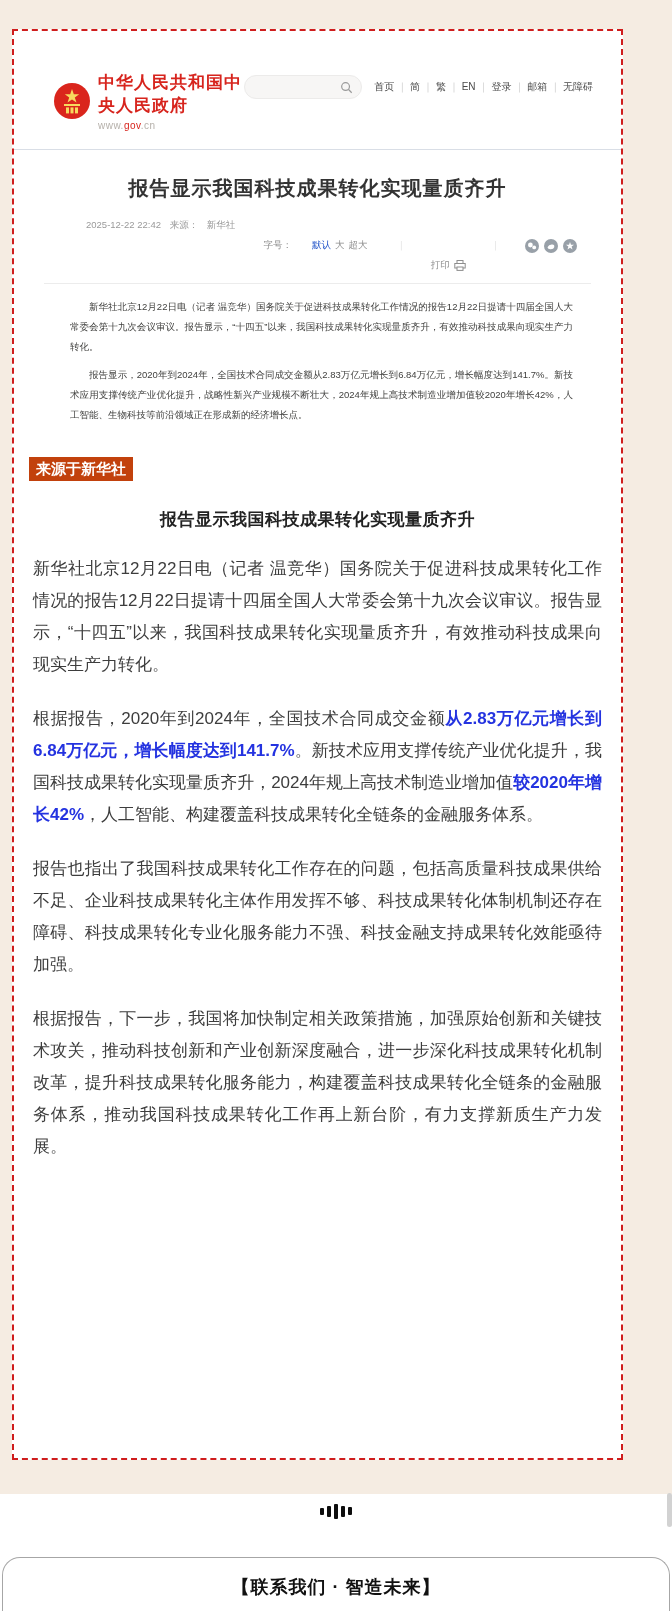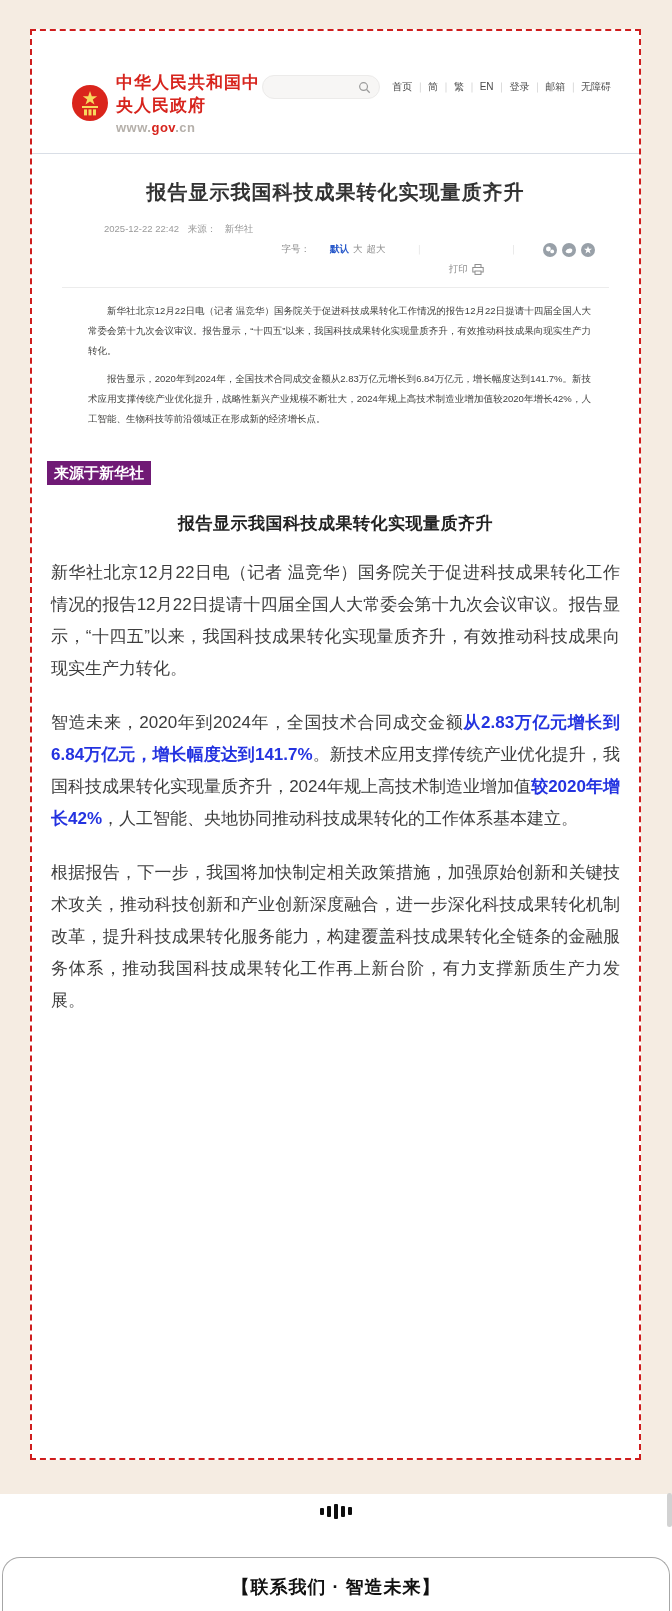--- a/index.html
+++ b/index.html
@@ -5,59 +5,59 @@
   * { margin:0; padding:0; box-sizing:border-box; }
   html,body { width:672px; }
   body {
     height:1611px; position:relative; overflow:hidden;
     background:#ffffff;
     font-family:"Liberation Sans","DejaVu Sans",sans-serif;
   }
   
   .cream-area { position:relative; width:672px; height:1494px; background:#f5ece2; }
   .frame {
-    position:absolute; left:30px; top:29px; width:611px; height:1431px;
+    position:absolute; left:12px; top:29px; width:611px; height:1431px;
     background:#ffffff; border:2px dashed #cf1d1d; overflow:hidden;
   }
   
   .gov-header { display:flex; align-items:flex-start; justify-content:space-between;
     padding:40px 28px 0 40px; }
   .logo-group { display:flex; align-items:center; gap:8px; }
   .emblem { width:36px; height:36px; flex:0 0 auto; }
   .logo-text-col { display:flex; flex-direction:column; }
   .gov-title { font-size:17px; font-weight:bold; color:#d7241d; letter-spacing:1px; }
-  .gov-url { font-size:13px; color:#b5b0aa; margin-top:3px; letter-spacing:.5px;font-weight:bold; }
+  .gov-url { font-size:10px; color:#b5b0aa; margin-top:3px; letter-spacing:.5px; }
   .gov-url .u-mid { color:#d7241d; }
   .header-right { display:flex; align-items:center; gap:12px; margin-top:4px; }
   .search-pill { width:118px; height:24px; background:#f7f6f5; border:1px solid #ecebea;
     border-radius:12px; display:flex; align-items:center; justify-content:flex-end; padding-right:8px; }
   .gov-nav { font-size:10px; color:#4a4a4a; white-space:nowrap; }
   .gov-nav .sep { color:#c9c9c9; margin:0 3px; }
   .gov-nav .nav-link { cursor:pointer; }
   .gov-divider { height:1px; background:#d9dee6; margin-top:18px; }
   
   .gov-article-title { text-align:center; font-size:20px; font-weight:bold; color:#333;
     margin-top:25px; letter-spacing:1px; }
   .gov-meta-row { display:flex; justify-content:space-between; align-items:flex-start;
     padding:0 44px 0 72px; margin-top:17px; font-size:9.5px; color:#9a9a9a; }
   .meta-left span { margin-right:6px; }
   .meta-right { display:flex; align-items:center; gap:20px; color:#8d8d8d; }
   .fs-opt { margin-right:4px; cursor:pointer; }
-  .fs-opt.active { color:#2456c9; font-weight:bold; }
+  .fs-opt.active { color:#2456c9; font-weight:normal; }
   .tb-sep { color:#dddddd; margin:0 5px; }
   .print-group { display:flex; align-items:center; gap:4px; cursor:pointer;margin-top:40px; }
   .share-group { display:flex; align-items:center; gap:5px; }
   .share-circle { width:14px; height:14px; cursor:pointer; }
   .gov-meta-divider { height:1px; background:#ececec; margin:11px 30px 0 30px; }
   
   .gov-body { padding:13px 48px 0 56px; font-size:9.5px; line-height:20px; color:#41413f;
     text-align:justify; }
   .gov-body p { text-indent:2em; margin-bottom:8px; }
   
-  .repost-badge { display:inline-block; background:#701a75; color:#ffffff; font-weight:bold;
+  .repost-badge { display:inline-block; background:#c2410c; color:#ffffff; font-weight:bold;
     font-size:15px; line-height:24px; padding:0 7px; margin:24px 0 0 15px; }
   .repost-title { text-align:center; font-size:17px; font-weight:bold; color:#222222;
     margin-top:27px; letter-spacing:.5px; }
   .repost-body { padding:0 19px; font-size:17px; line-height:32px; color:#3d3d3d;
     text-align:justify; }
   .repost-body p { margin-top:22px; }
   .repost-body .hl { color:#2433e0; font-weight:bold; }
   
   .footer-area { position:relative; width:672px; height:117px; background:#ffffff; }
   .eq-icon { display:flex; align-items:center; justify-content:center; gap:3px;
@@ -149,21 +149,22 @@
     <div class="gov-body">
         <p>新华社北京12月22日电（记者 温竞华）国务院关于促进科技成果转化工作情况的报告12月22日提请十四届全国人大常委会第十九次会议审议。报告显示，“十四五”以来，我国科技成果转化实现量质齐升，有效推动科技成果向现实生产力转化。</p>
         <p>报告显示，2020年到2024年，全国技术合同成交金额从2.83万亿元增长到6.84万亿元，增长幅度达到141.7%。新技术应用支撑传统产业优化提升，战略性新兴产业规模不断壮大，2024年规上高技术制造业增加值较2020年增长42%，人工智能、生物科技等前沿领域正在形成新的经济增长点。</p>
       </div>
 
     
     <div class="repost-badge">来源于新华社</div>
     <div class="repost-title">报告显示我国科技成果转化实现量质齐升</div>
     <div class="repost-body">
         <p><span>新华社北京12月22日电（记者 温竞华）国务院关于促进科技成果转化工作情况的报告12月22日提请十四届全国人大常委会第十九次会议审议。报告显示，“十四五”以来，我国科技成果转化实现量质齐升，有效推动科技成果向现实生产力转化。</span></p>
-        <p><span>智造未来，2020年到2024年，全国技术合同成交金额</span><span class="hl">从2.83万亿元增长到6.84万亿元，增长幅度达到141.7%</span><span>。新技术应用支撑传统产业优化提升，我国科技成果转化实现量质齐升，2024年规上高技术制造业增加值</span><span class="hl">较2020年增长42%</span><span>，人工智能、央地协同推动科技成果转化的工作体系基本建立。</span></p>
+        <p><span>根据报告，2020年到2024年，全国技术合同成交金额</span><span class="hl">从2.83万亿元增长到6.84万亿元，增长幅度达到141.7%</span><span>。新技术应用支撑传统产业优化提升，我国科技成果转化实现量质齐升，2024年规上高技术制造业增加值</span><span class="hl">较2020年增长42%</span><span>，人工智能、构建覆盖科技成果转化全链条的金融服务体系。</span></p>
+        <p><span>报告也指出了我国科技成果转化工作存在的问题，包括高质量科技成果供给不足、企业科技成果转化主体作用发挥不够、科技成果转化体制机制还存在障碍、科技成果转化专业化服务能力不强、科技金融支持成果转化效能亟待加强。</span></p>
         <p><span>根据报告，下一步，我国将加快制定相关政策措施，加强原始创新和关键技术攻关，推动科技创新和产业创新深度融合，进一步深化科技成果转化机制改革，提升科技成果转化服务能力，构建覆盖科技成果转化全链条的金融服务体系，推动我国科技成果转化工作再上新台阶，有力支撑新质生产力发展。</span></p>
       </div>
 
   </div>
 </div>
 
 <div class="footer-area">
   <div class="eq-icon">
     <span class="eq-bar" style="height:7px"></span>
     <span class="eq-bar" style="height:11px"></span>

